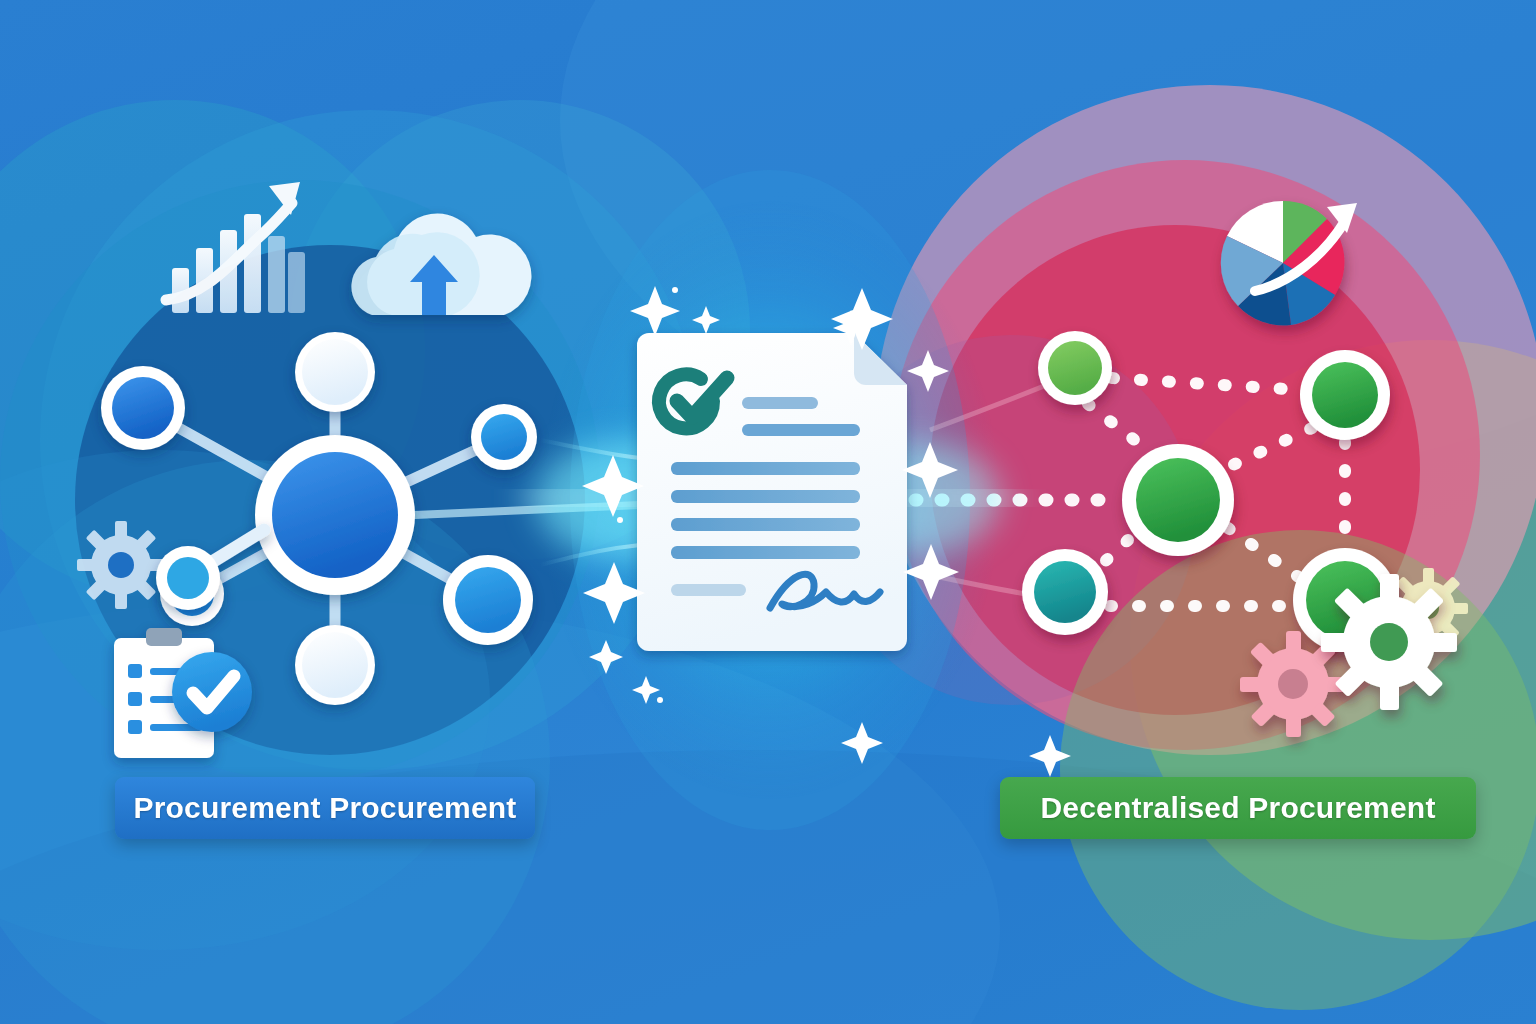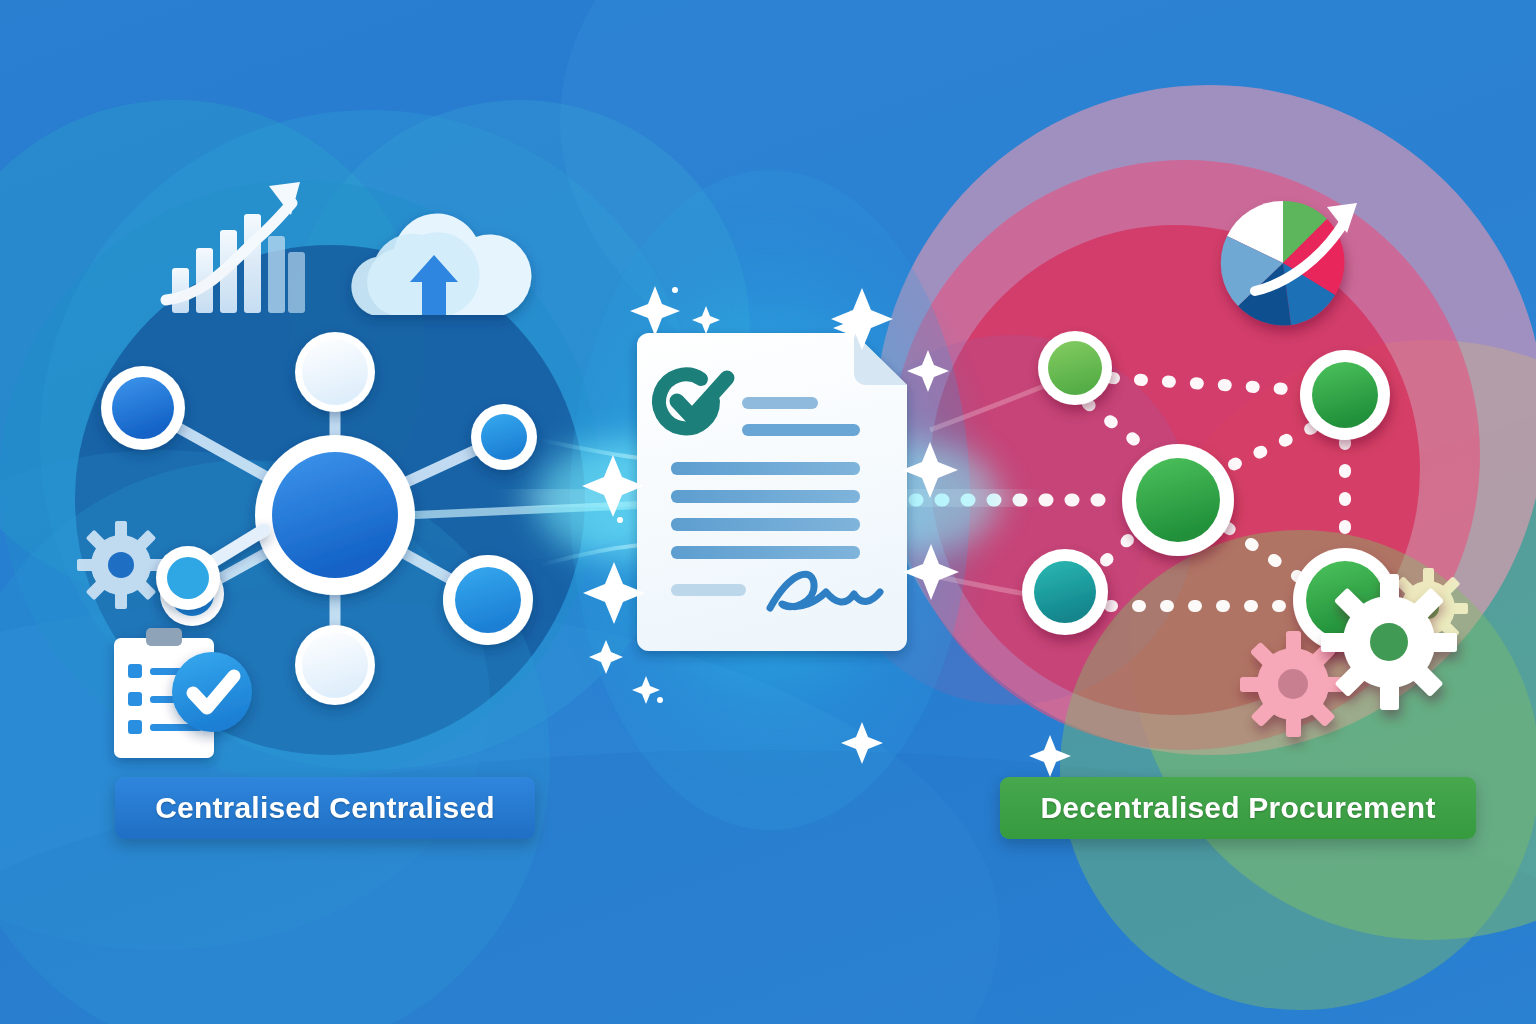--- a/index.html
+++ b/index.html
@@ -396,17 +396,17 @@
       <path d="M606 640 l5 12 12 5 -12 5 -5 12 -5 -12 -12 -5 12 -5 Z"></path>
       <path d="M646 676 l4 10 10 4 -10 4 -4 10 -4 -10 -10 -4 10 -4 Z"></path>
       <path d="M862 722 l6 15 15 6 -15 6 -6 15 -6 -15 -15 -6 15 -6 Z"></path>
       <path d="M1050 735 l6 15 15 6 -15 6 -6 15 -6 -15 -15 -6 15 -6 Z"></path>
       <circle cx="675" cy="290" r="3"></circle>
       <circle cx="620" cy="520" r="3"></circle>
       <circle cx="660" cy="700" r="3"></circle>
     </g>
   </svg>
 
-  <div class="chip" id="chip-left">Centralised Centralised</div>
+  <div class="chip" id="chip-left">Procurement Procurement</div>
 
   <div class="chip" id="chip-right">Decentralised Procurement</div>
 
 </div>
 
 </body></html>

